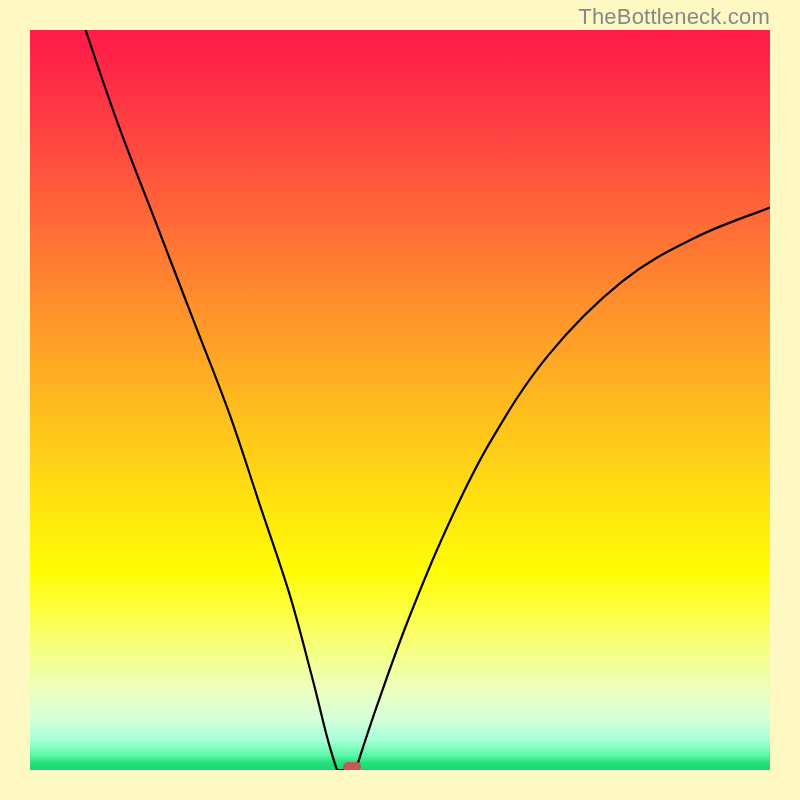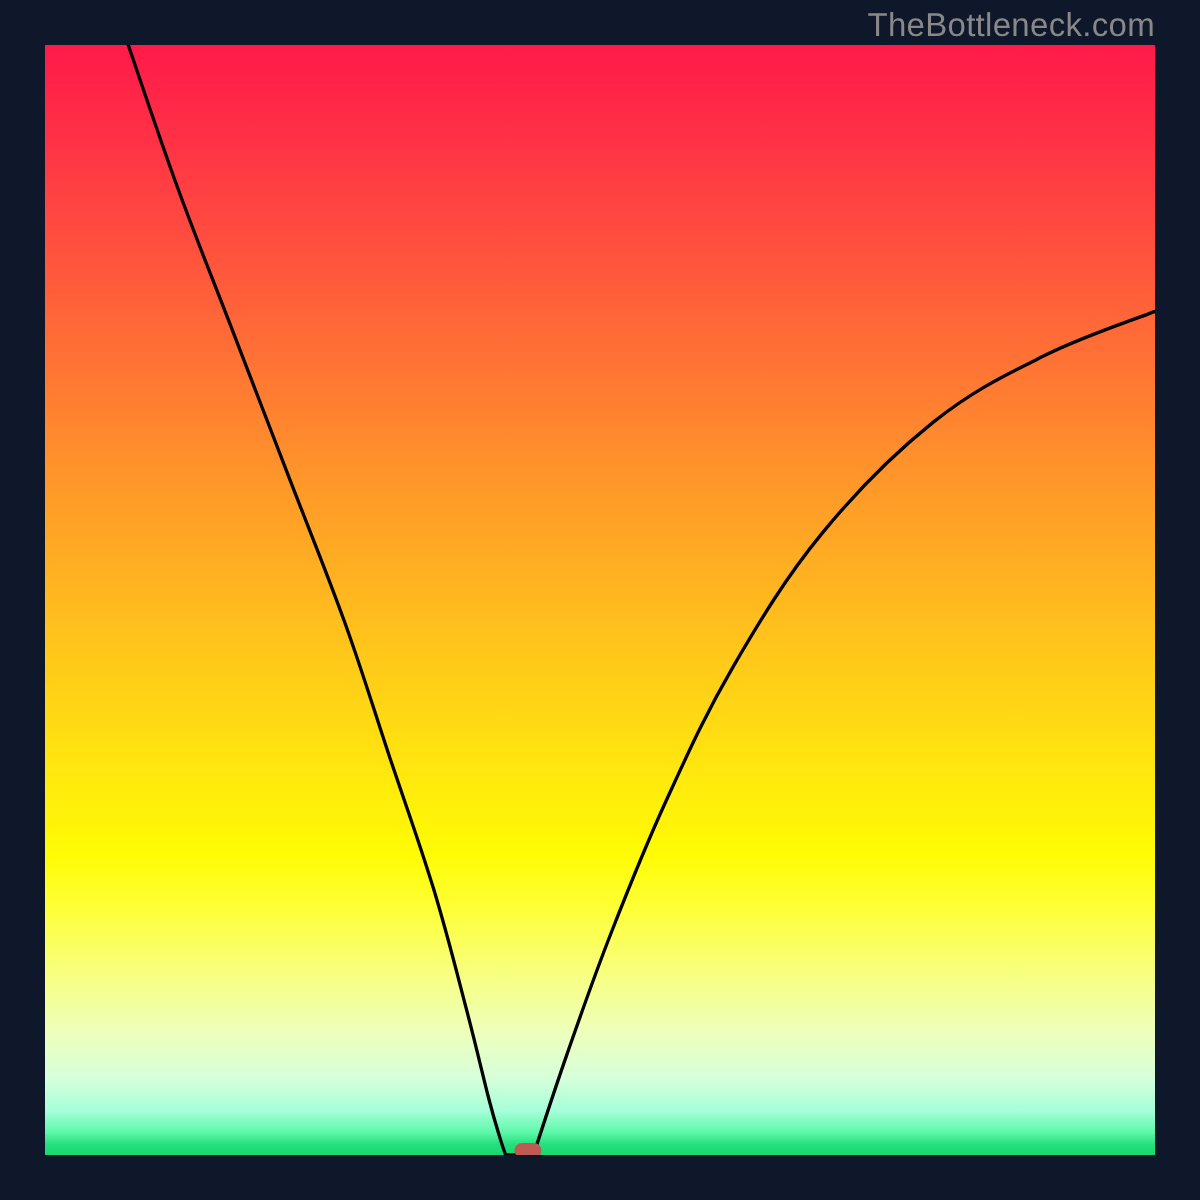--- a/index.html
+++ b/index.html
@@ -10,21 +10,21 @@
     background: #000;
     overflow: hidden;
     font-family: Arial, Helvetica, sans-serif;
   }
   .frame {
     position: absolute;
     top: 0;
     left: 0;
     width: 800px;
     height: 800px;
-    background: #0f172a;
+    background: #fef9c3;
   }
   .plot-area {
     position: absolute;
     top: 30px;
     left: 30px;
     width: 740px;
     height: 740px;
     overflow: hidden;
   }
   .gradient-bg {

